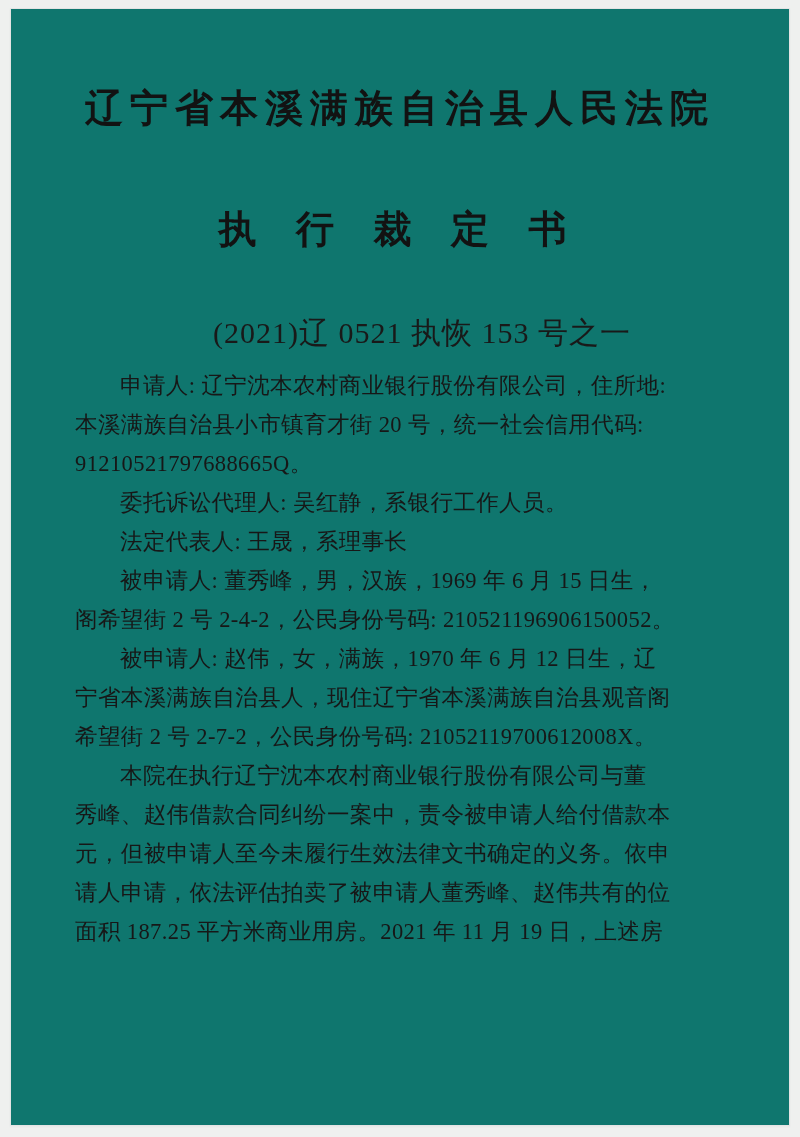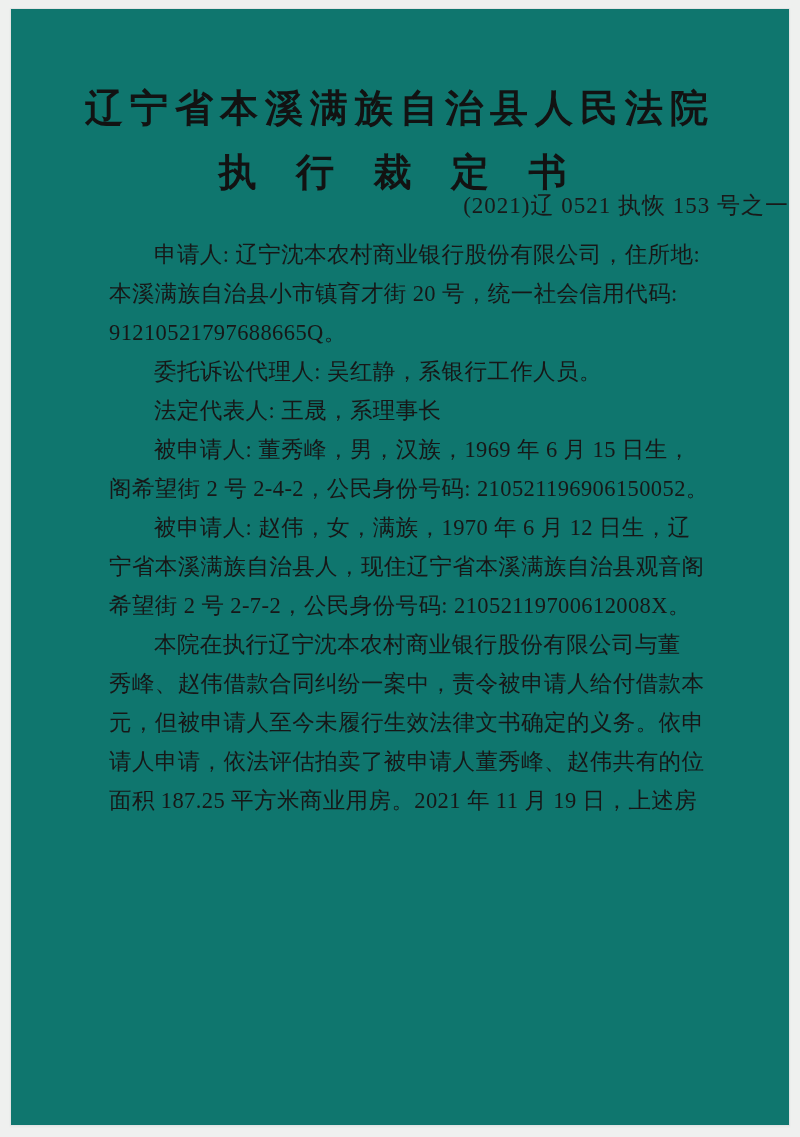--- a/index.html
+++ b/index.html
@@ -23,42 +23,44 @@
     text-align: center;
     font-size: 38px;
     line-height: 1.05;
     font-weight: bold;
     letter-spacing: 7px;
     color: #121212;
     white-space: nowrap;
   }
 
   .doc-type {
-    margin-top: 24px;
+    margin-top: 81px;
     text-align: center;
     font-size: 38px;
     line-height: 1.05;
     font-weight: bold;
     letter-spacing: 15px;
     color: #121212;
     white-space: nowrap;
   }
 
   .case-number {
+    margin-top: 66px;
     text-align: right;
-    font-size: 23px;
+    padding-right: 158px;
+    font-size: 30px;
     line-height: 1.1;
     color: #191919;
     letter-spacing: 1px;
     white-space: nowrap;
   }
 
   .body-text {
     margin-top: 17px;
-    padding-left: 98px;
+    padding-left: 64px;
     padding-right: 88px;
   }
 
   .doc-line {
     font-size: 22.5px;
     line-height: 39px;
     color: #171717;
     letter-spacing: 0.4px;
     white-space: nowrap;
   }

